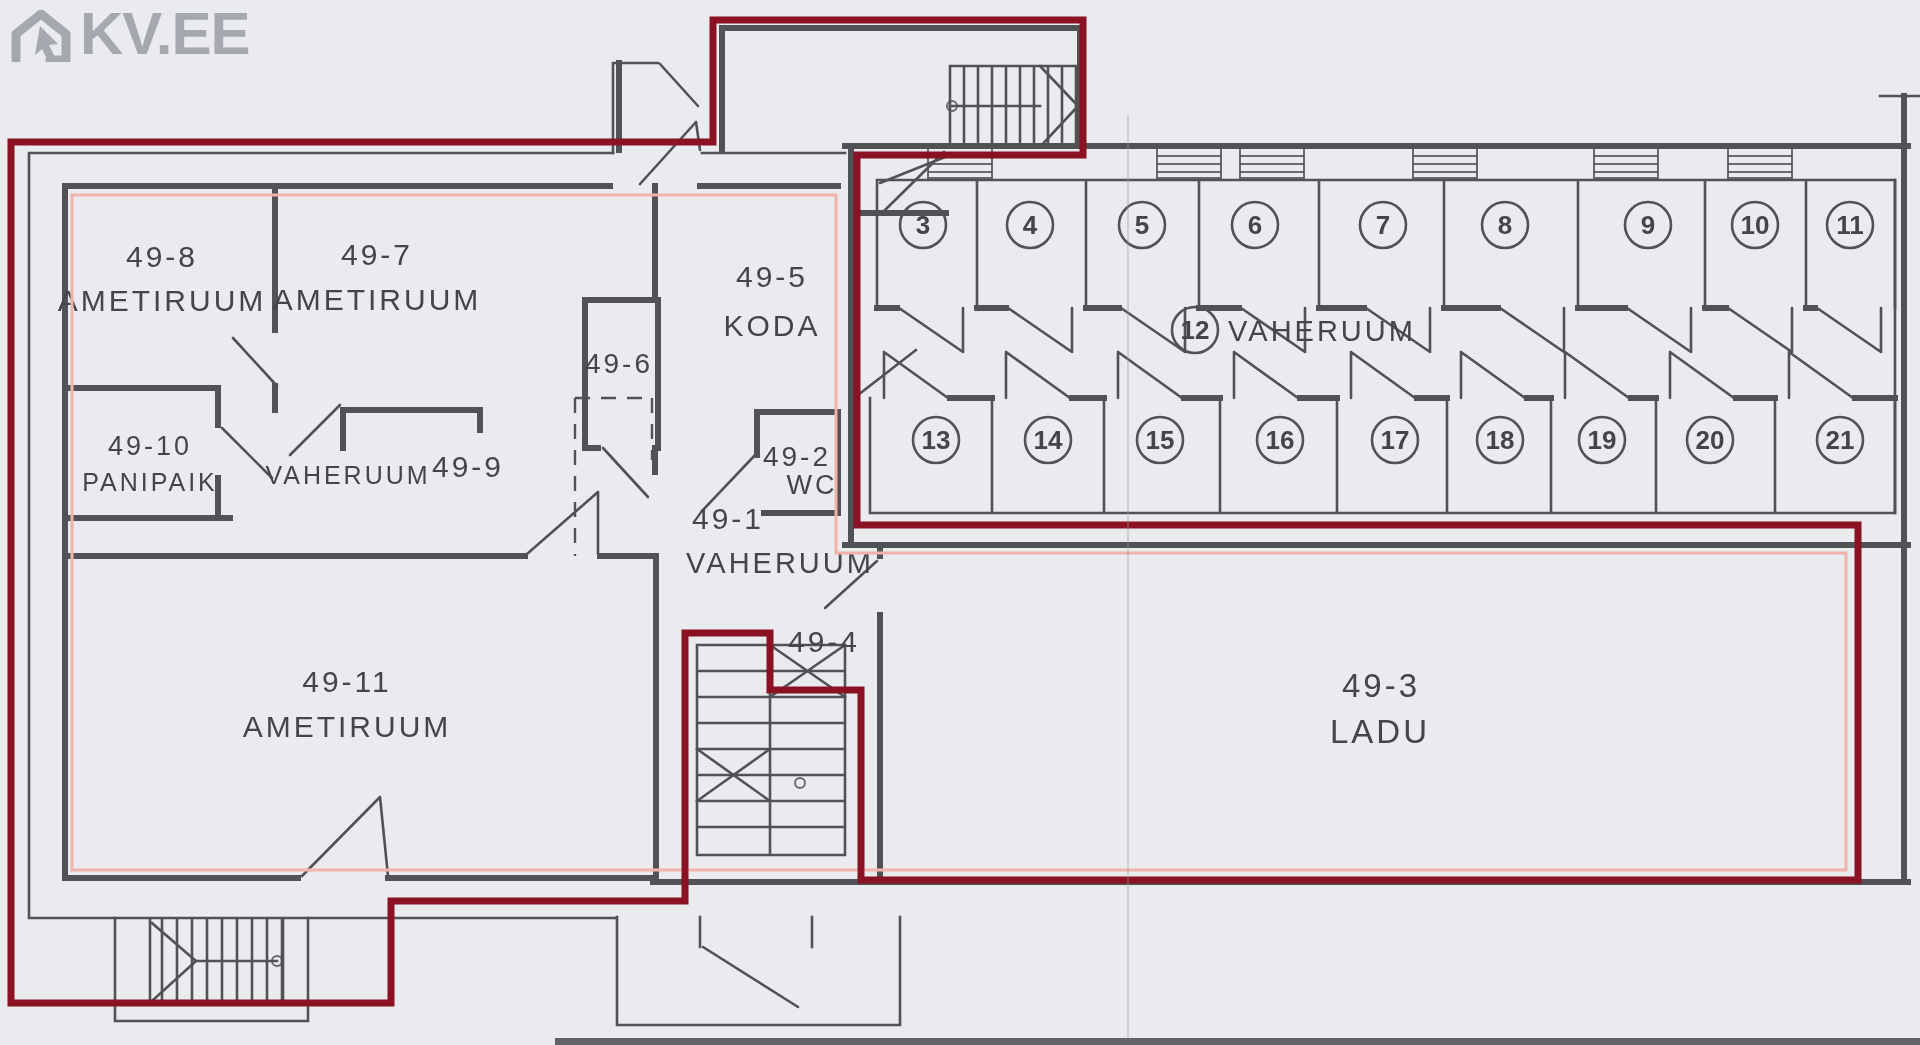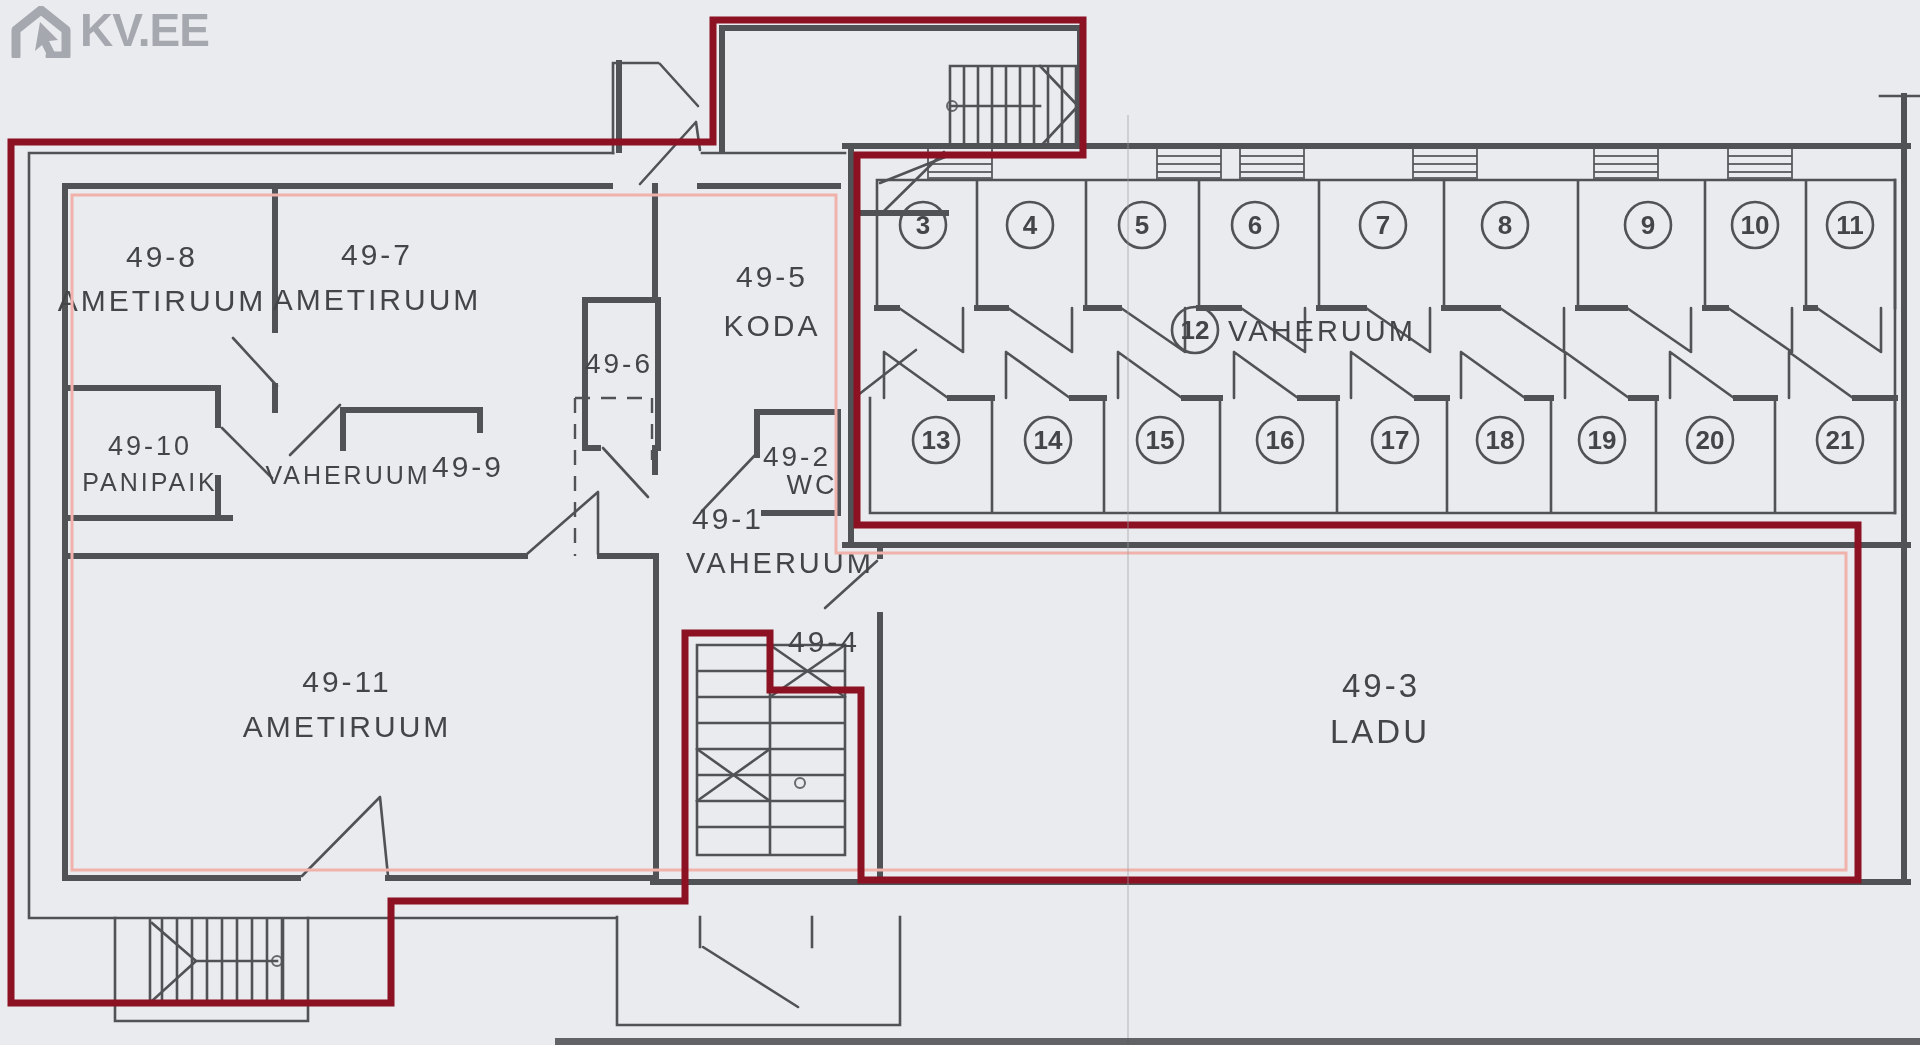--- a/index.html
+++ b/index.html
@@ -12,21 +12,21 @@
   .w-hair{stroke:var(--line);stroke-width:2;fill:none;opacity:.85;}
   .dash{stroke:var(--line);stroke-width:2.4;fill:none;stroke-dasharray:15 11;}
   .door{stroke:var(--line);stroke-width:2.6;fill:none;stroke-linecap:round;}
   .pink{stroke:var(--pink);stroke-width:3;fill:none;}
   .maroon{stroke:var(--maroon);stroke-width:7;fill:none;stroke-linejoin:miter;}
   .lbl{fill:var(--ink);letter-spacing:3px;}
   .cnum{fill:var(--ink);font-weight:bold;letter-spacing:0;}
   .crease{stroke:#9a9ca0;stroke-width:2;opacity:.35;}
   #logo{position:absolute;left:10px;top:6px;display:flex;align-items:center;gap:8px;
         color:var(--logo);user-select:none;}
-  #logo .brand{font-size:46px;font-weight:bold;letter-spacing:-1px;line-height:1;transform:translateY(-2px);}
+  #logo .brand{font-size:60px;font-weight:bold;letter-spacing:-1px;line-height:1;transform:translateY(-2px);}
 </style>
 </head>
 <body>
 
 <div id="stage">
 
   <svg id="plan" viewBox="0 0 1920 1045">
 
     <g>
 

